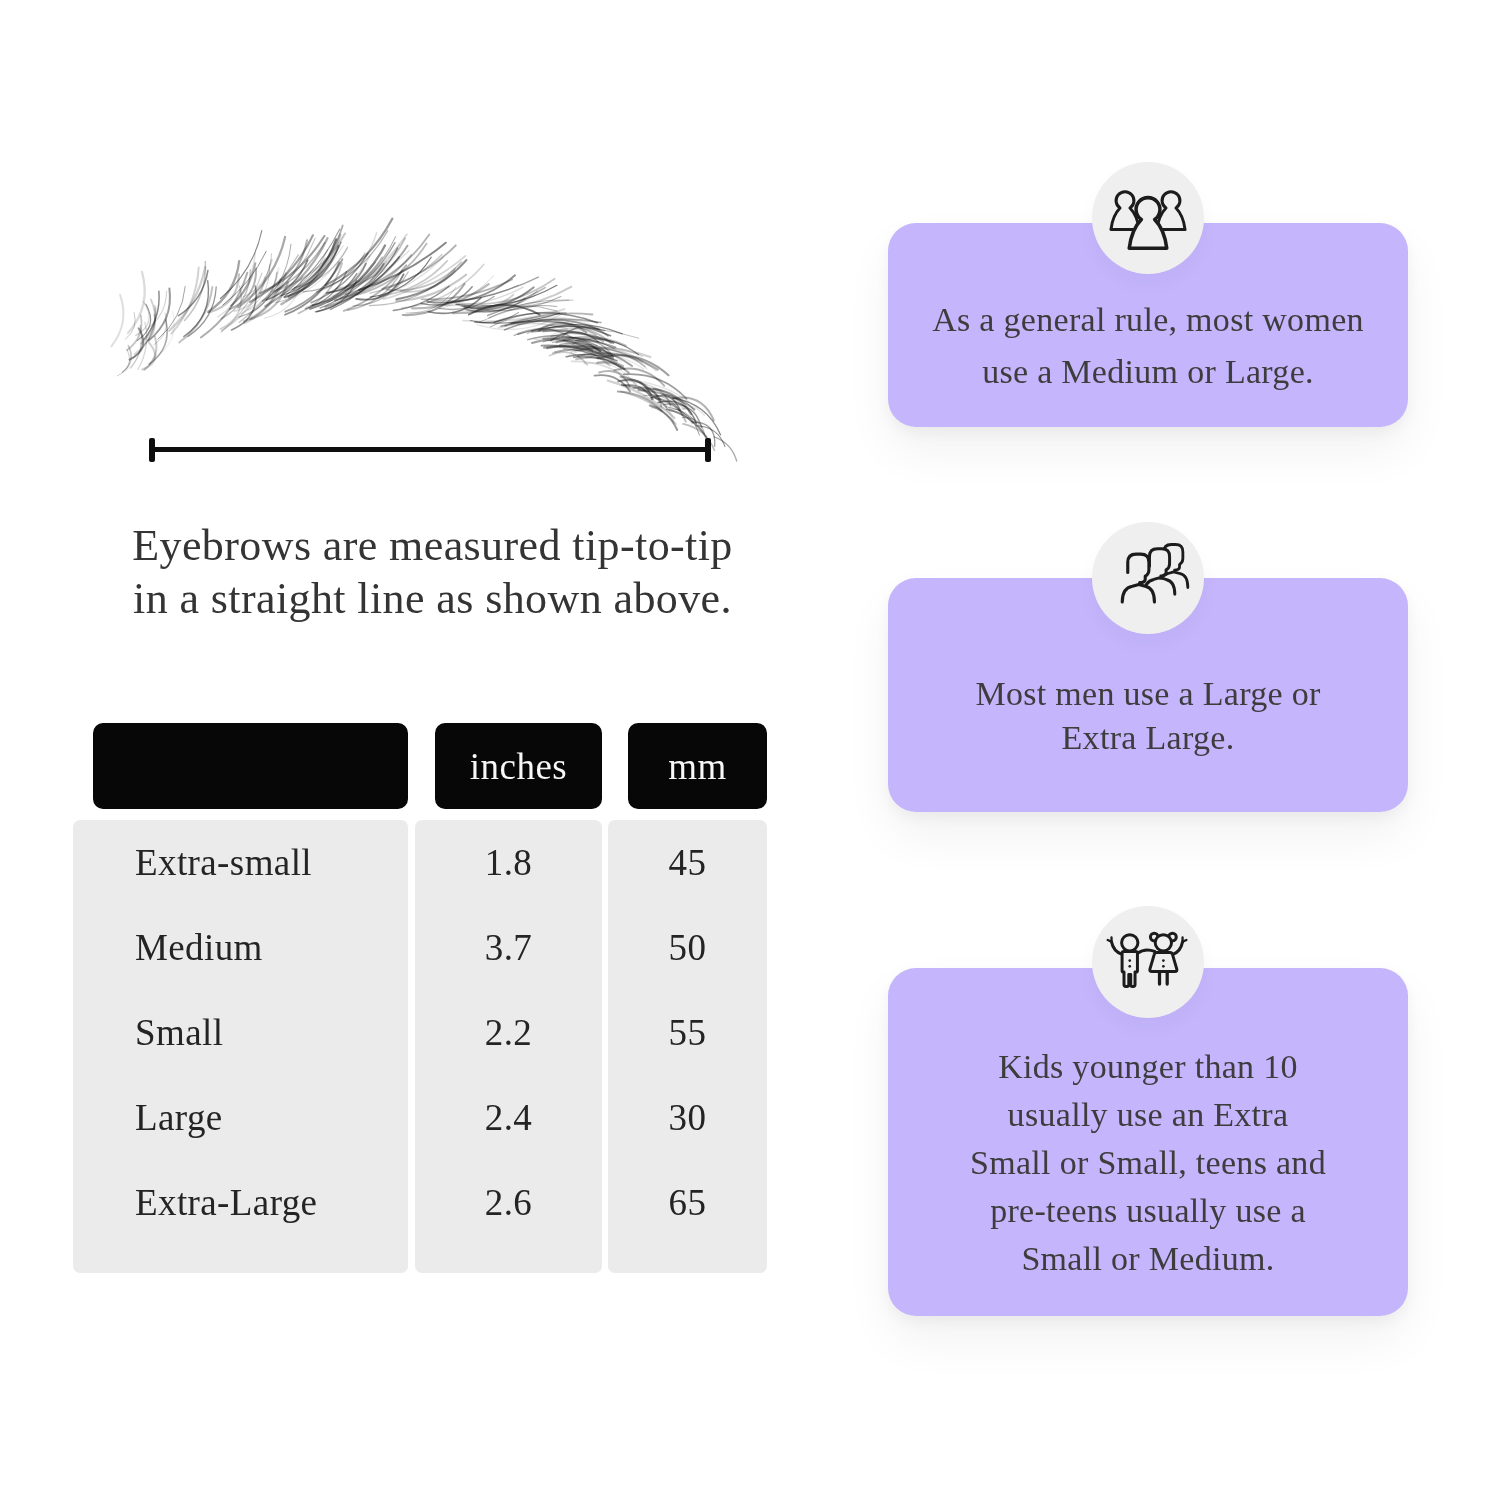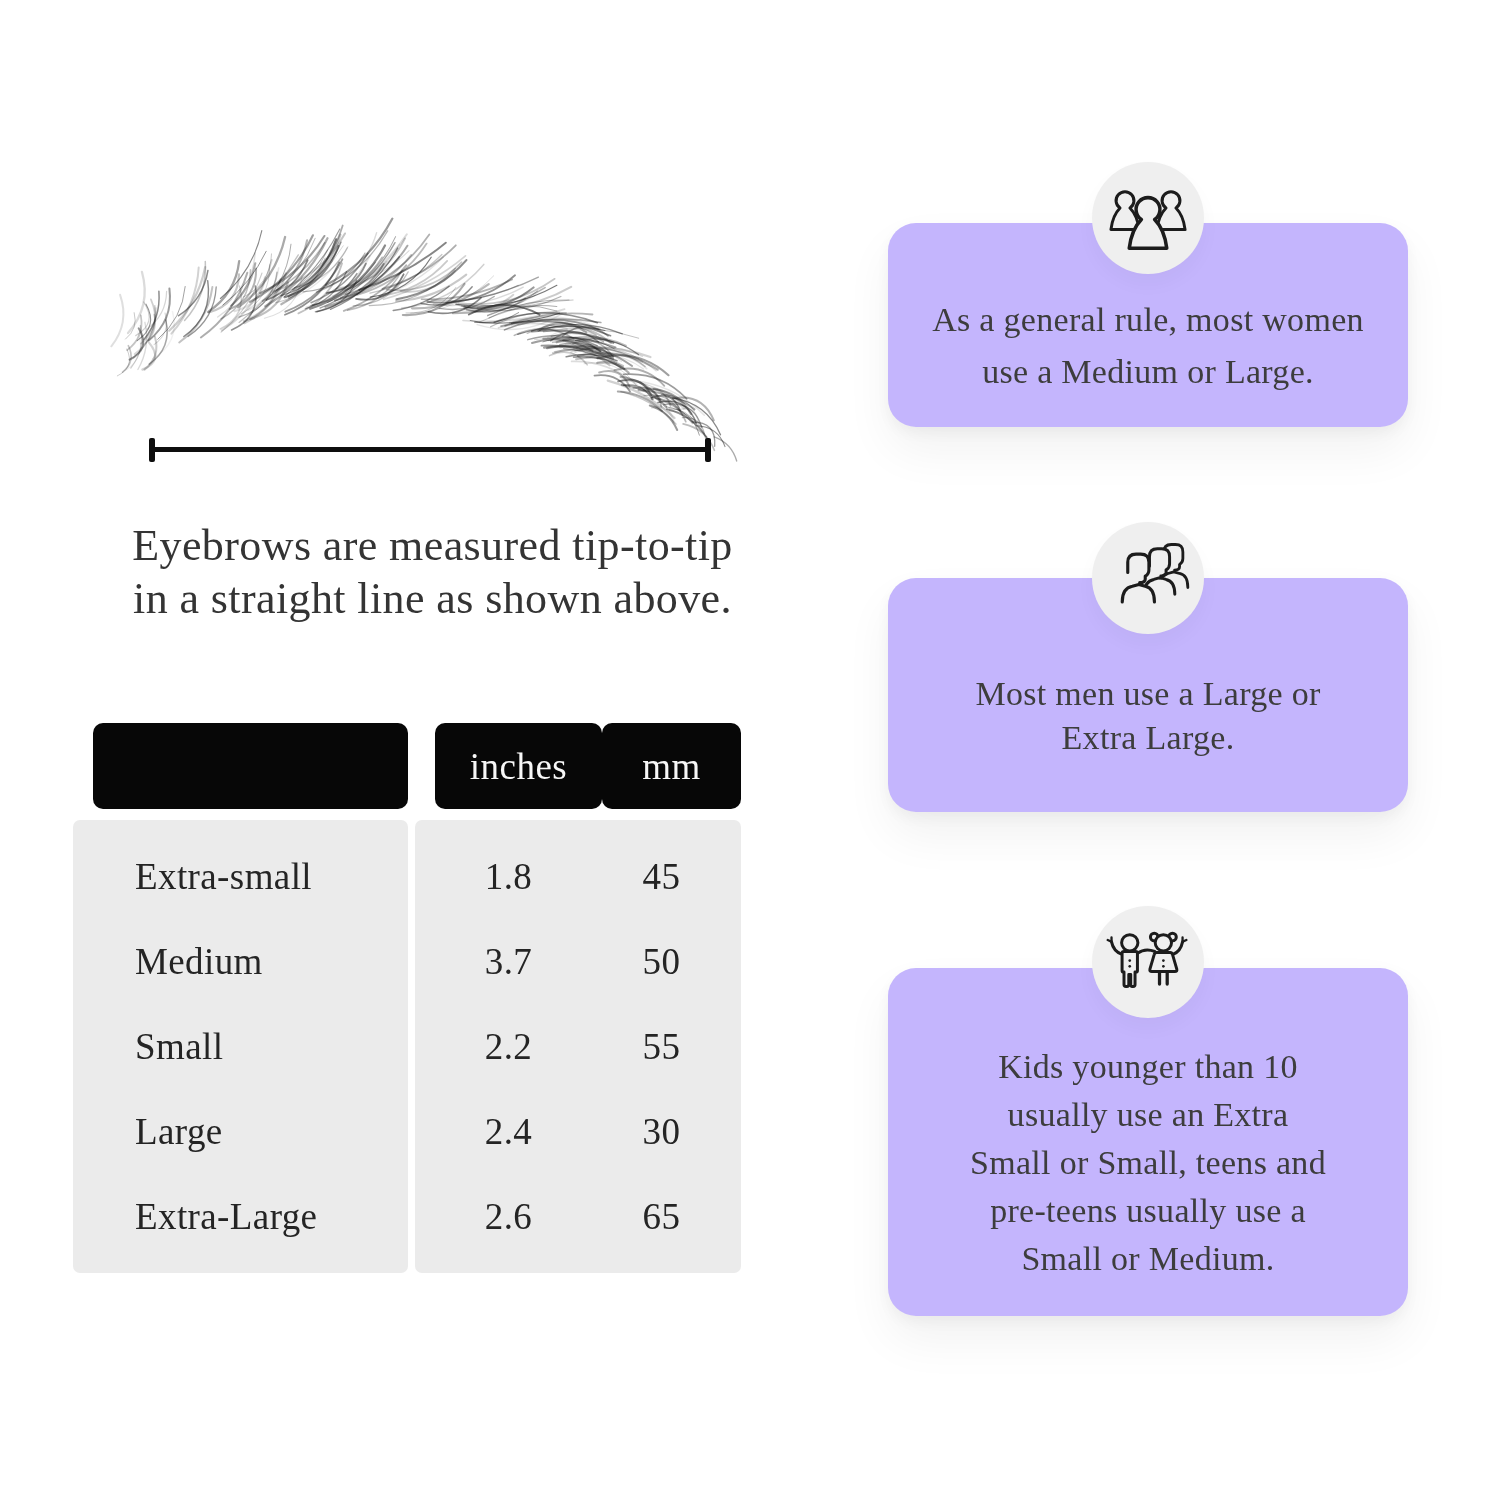--- a/index.html
+++ b/index.html
@@ -24,29 +24,29 @@
   .caption{
     position:absolute;left:120px;top:519px;width:625px;
     font-size:44px;line-height:53px;letter-spacing:.4px;
     text-align:center;white-space:pre-line;color:#343434;
   }
 
   
   .tcol{position:absolute;top:723px;}
   .tcol.c-size{left:73px;width:335px;}
   .tcol.c-inches{left:415px;width:187px;}
-  .tcol.c-mm{left:582px;width:159px;}
+  .tcol.c-mm{left:608px;width:159px;}
   .thead{
     height:86px;background:#070707;border-radius:10px;
     display:flex;align-items:center;justify-content:center;
     color:#f7f7f7;font-size:37px;letter-spacing:.5px;margin-left:20px;
   }
   .tbody{
     margin-top:11px;height:453px;background:#ebebeb;border-radius:7px;
-    box-sizing:border-box;padding-top:14px;
+    box-sizing:border-box;
   }
   .trow{height:85px;display:flex;align-items:center;justify-content:center;
     font-size:37px;color:#242424;letter-spacing:.4px;}
   .c-size .trow{justify-content:flex-start;padding-left:62px;}
 
   
   .card{
     position:absolute;left:888px;width:520px;background:#c4b5fd;border-radius:28px;
     box-shadow:0 6px 14px rgba(0,0,0,.045), 0 24px 48px rgba(0,0,0,.055);
     display:flex;align-items:center;justify-content:center;

